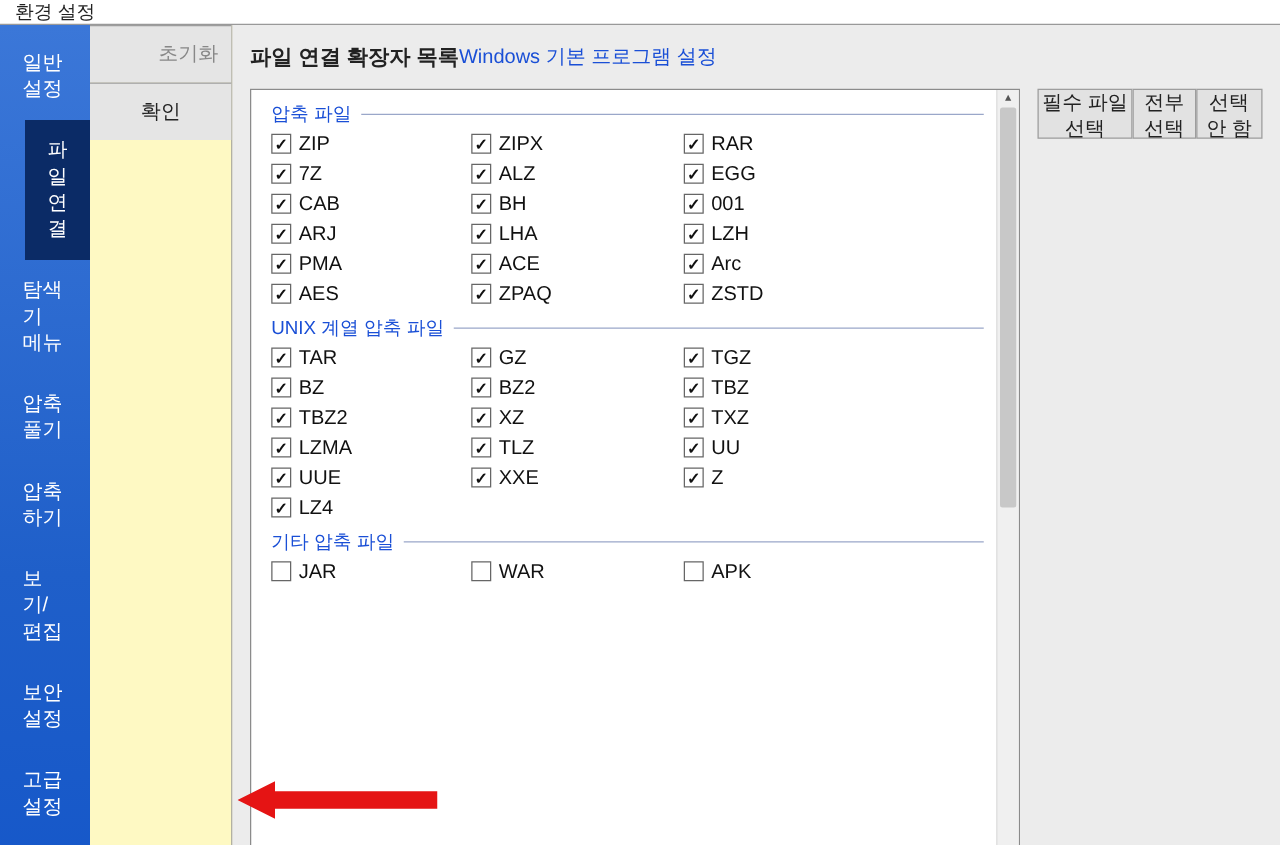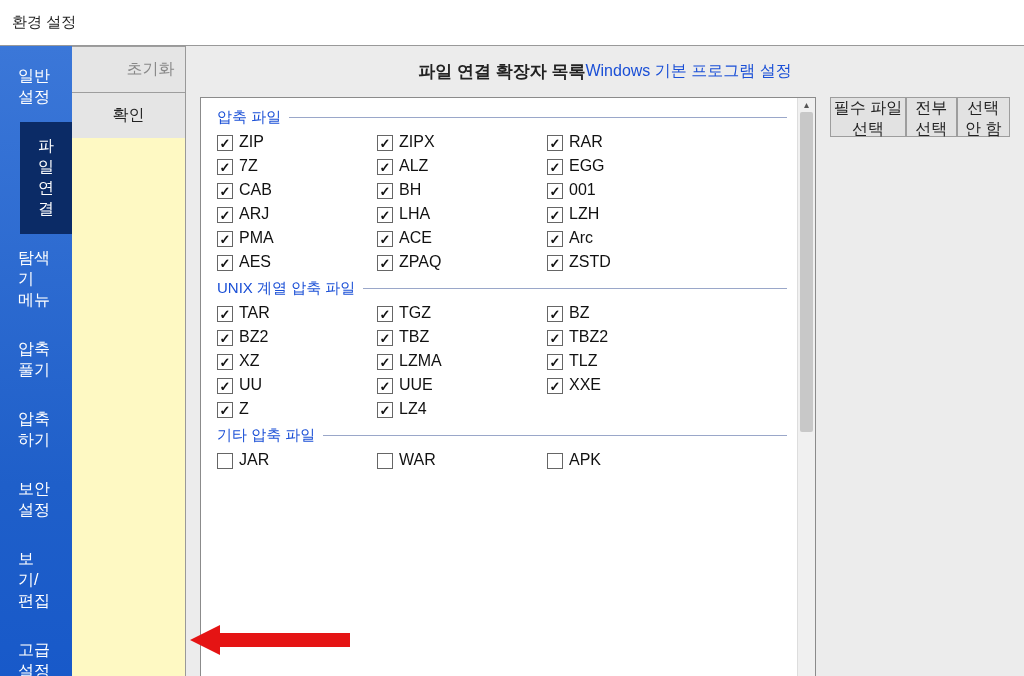--- a/index.html
+++ b/index.html
@@ -14,21 +14,21 @@
       height: 676px;
       overflow: hidden;
     }
     .window {
       width: 100%;
       height: 100%;
       display: flex;
       flex-direction: column;
     }
     .title-bar {
-      padding: 13px 12px;
+      padding: 0 12px;
       font-size: 15px;
       color: #222;
     }
     .body-wrap {
       display: flex;
       flex: 1;
       border-top: 1px solid #999;
       border-bottom: 1px solid #999;
     }
     .sidebar {
@@ -84,21 +84,21 @@
     }
     .content {
       flex: 1;
       background: #ececec;
       padding: 14px 14px 14px 14px;
       display: flex;
       flex-direction: column;
     }
     .content-header {
       display: flex;
-      justify-content: center;
+      justify-content: flex-start;
       align-items: center;
       margin-bottom: 14px;
     }
     .content-title {
       font-size: 17px;
       font-weight: bold;
       color: #222;
     }
     .content-link {
       font-size: 16px;
@@ -174,21 +174,21 @@
       height: 1px;
       background: #9aa7c9;
     }
     .group-grid {
       display: grid;
       grid-template-columns: 160px 170px 170px;
       row-gap: 2px;
     }
     .check-item {
       display: flex;
-      align-items: flex-end;
+      align-items: flex-start;
       gap: 6px;
       font-size: 16px;
       color: #111;
       padding: 2px 0;
     }
     .chk {
       width: 16px;
       height: 16px;
       border: 1px solid #666;
       display: inline-flex;
@@ -234,22 +234,22 @@
   <div class="title-bar">환경 설정</div>
 
   <div class="body-wrap">
     <div class="sidebar">
       <div class="sidebar-nav" id="sidebar-nav">
           <div class="nav-item">일반 설정</div>
           <div class="nav-item selected">파일 연결</div>
           <div class="nav-item">탐색기 메뉴</div>
           <div class="nav-item">압축 풀기</div>
           <div class="nav-item">압축하기</div>
+          <div class="nav-item">보기/편집</div>
           <div class="nav-item">보안 설정</div>
-          <div class="nav-item">보기/편집</div>
           <div class="nav-item">고급 설정</div>
           <div class="nav-spacer"></div>
           <div class="nav-item">언어 설정</div>
         </div>
       <div class="sidebar-bottom">
         <button class="btn-reset">초기화</button>
         <button class="btn-ok">확인</button>
       </div>
     </div>
 
@@ -347,20 +347,24 @@
                   <span>UNIX 계열 압축 파일</span>
                   <span class="line"></span>
                 </div>
                 <div class="group-grid">
                   <div class="check-item">
                     <span class="chk checked"></span>
                     <span>TAR</span>
                   </div>
                   <div class="check-item">
                     <span class="chk checked"></span>
+                    <span>GZ</span>
+                  </div>
+                  <div class="check-item">
+                    <span class="chk checked"></span>
                     <span>TGZ</span>
                   </div>
                   <div class="check-item">
                     <span class="chk checked"></span>
                     <span>BZ</span>
                   </div>
                   <div class="check-item">
                     <span class="chk checked"></span>
                     <span>BZ2</span>
                   </div>
@@ -368,20 +372,24 @@
                     <span class="chk checked"></span>
                     <span>TBZ</span>
                   </div>
                   <div class="check-item">
                     <span class="chk checked"></span>
                     <span>TBZ2</span>
                   </div>
                   <div class="check-item">
                     <span class="chk checked"></span>
                     <span>XZ</span>
+                  </div>
+                  <div class="check-item">
+                    <span class="chk checked"></span>
+                    <span>TXZ</span>
                   </div>
                   <div class="check-item">
                     <span class="chk checked"></span>
                     <span>LZMA</span>
                   </div>
                   <div class="check-item">
                     <span class="chk checked"></span>
                     <span>TLZ</span>
                   </div>
                   <div class="check-item">

